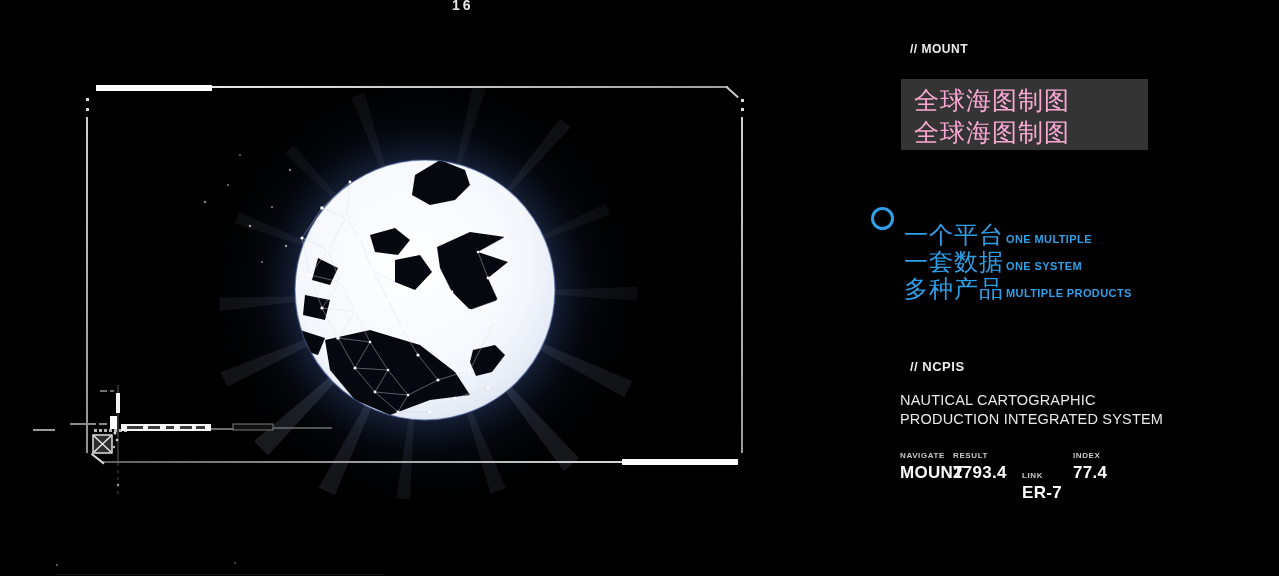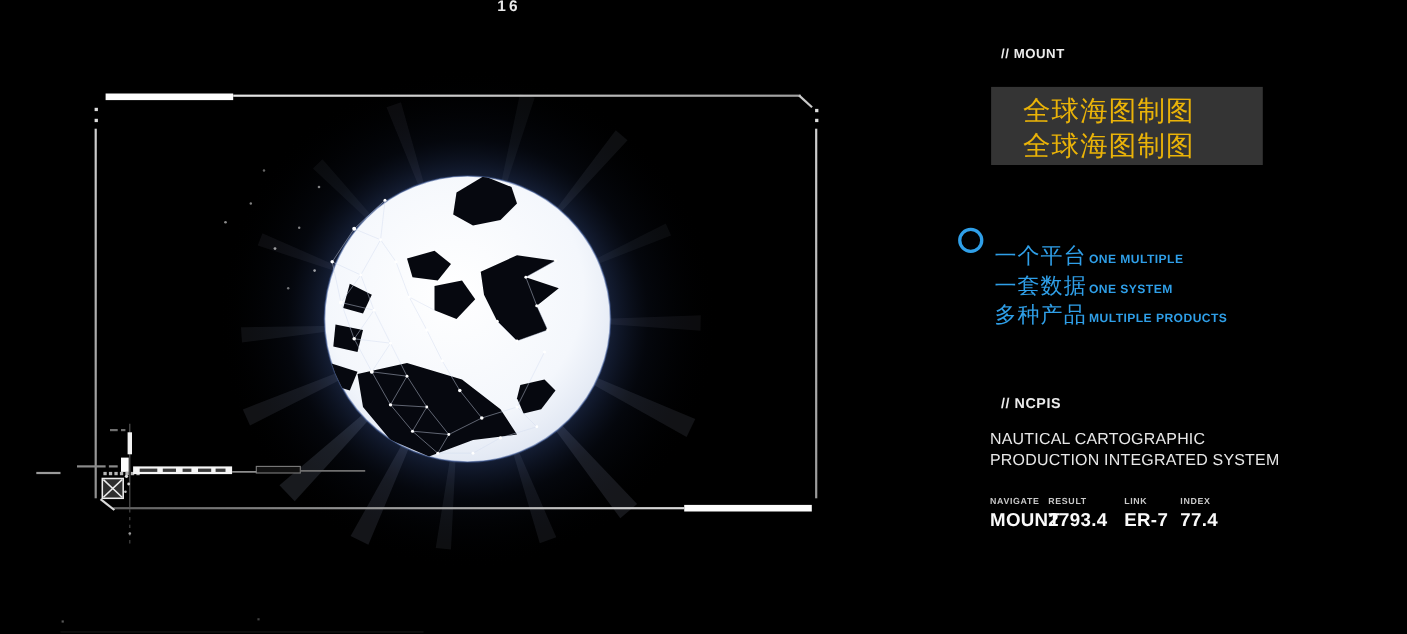--- a/index.html
+++ b/index.html
@@ -26,32 +26,32 @@
 
   
   .baseline-faint{left:55px;top:574px;width:330px;height:1px;background:#171717;}
   .bdot1{left:56px;top:564px;width:2px;height:2px;background:#7a7a7a;opacity:.7;}
   .bdot2{left:234px;top:562px;width:2px;height:2px;background:#6a6a6a;opacity:.6;}
 
   
   .right-panel{left:860px;top:0;width:419px;height:576px;z-index:4;}
   .mount-label{position:absolute;left:50px;top:42px;font-size:12px;font-weight:bold;color:#ececec;letter-spacing:.5px;}
   .title-box{position:absolute;left:41px;top:79px;width:247px;height:71px;background:#343434;}
-  .title-box .t{position:absolute;left:13px;font-size:25px;font-weight:500;color:#eab308;letter-spacing:1px;white-space:nowrap;margin-left:16px;}
+  .title-box .t{position:absolute;left:13px;font-size:25px;font-weight:500;color:#f9a8d4;letter-spacing:1px;white-space:nowrap;}
   .t1{top:5px;} .t2{top:37px;}
   .bullet-circle{position:absolute;left:11px;top:207px;width:17px;height:17px;border:3px solid #2f9fe8;border-radius:50%;}
   .features{position:absolute;left:44px;top:219px;}
   .feat{display:flex;align-items:baseline;height:27px;}
-  .feat .zh{font-size:20px;font-weight:500;color:#2f9fe8;letter-spacing:1px;white-space:nowrap;}
+  .feat .zh{font-size:24px;font-weight:500;color:#2f9fe8;letter-spacing:1px;white-space:nowrap;}
   .feat .en{font-size:11px;font-weight:bold;color:#2f9fe8;letter-spacing:.4px;margin-left:2px;white-space:nowrap;}
   .ncpis-label{position:absolute;left:50px;top:359px;font-size:13px;font-weight:bold;color:#ececec;letter-spacing:.5px;}
   .sysname{position:absolute;left:40px;top:391px;font-size:14.5px;font-weight:500;color:#e8e8e8;letter-spacing:.2px;line-height:18.5px;white-space:nowrap;}
   .stats{position:absolute;left:40px;top:451px;display:flex;}
   .stat{display:flex;flex-direction:column;}
-  .s0{width:53px;} .s1{width:69px;} .s2{width:51px;} .s3{width:40px;}
+  .s0{width:53px;} .s1{width:69px;} .s2{width:51px;margin-top:20px;} .s3{width:40px;}
   .stat .lbl{font-size:8px;font-weight:bold;color:#c9c9c9;letter-spacing:.6px;}
   .stat .val{font-size:17px;font-weight:bold;color:#fafafa;margin-top:3px;letter-spacing:.3px;white-space:nowrap;}
 
   .globe-svg{left:150px;top:60px;z-index:1;}
   .hud-svg{left:30px;top:385px;z-index:3;}
 </style>
 </head>
 <body>
 
 <div class="stage">

